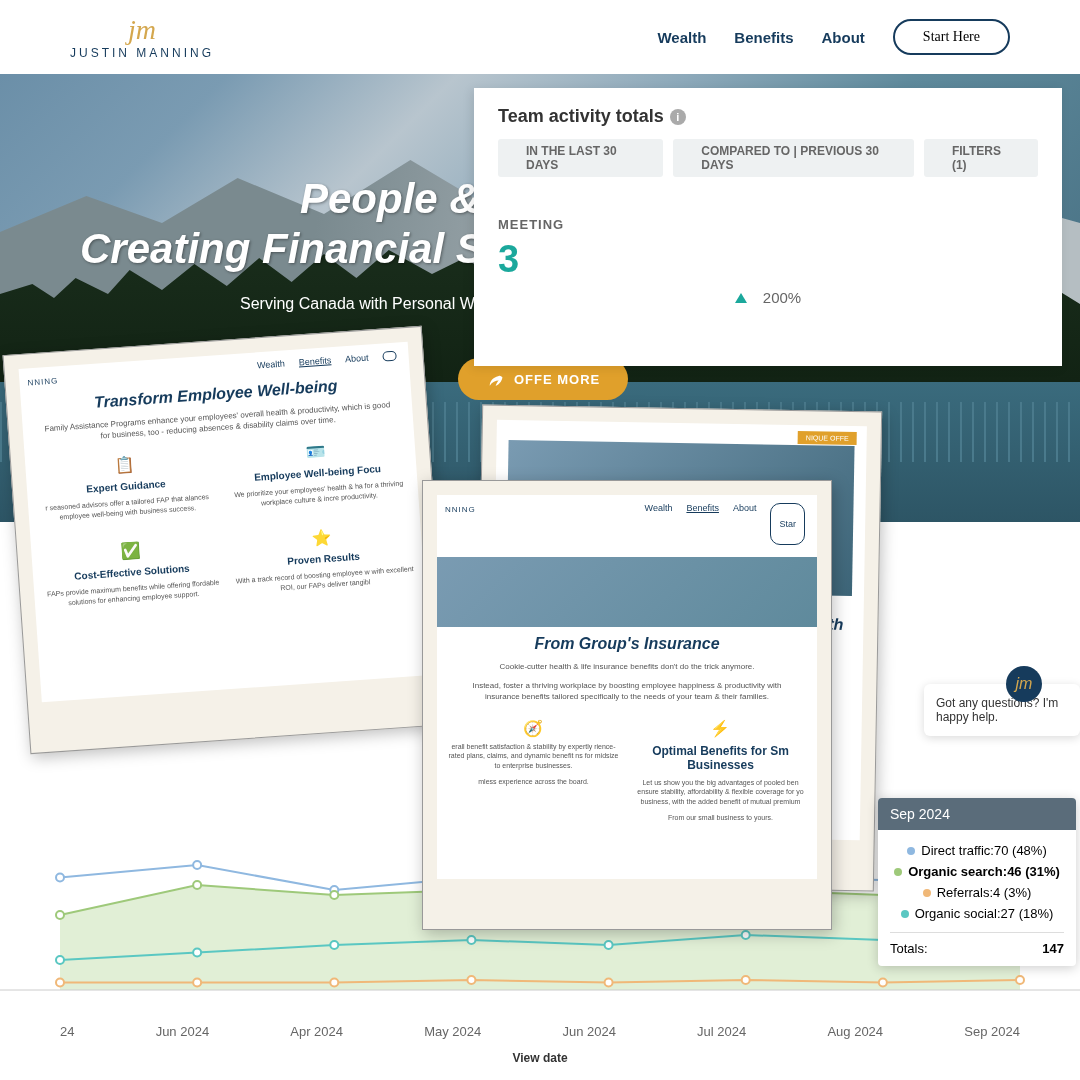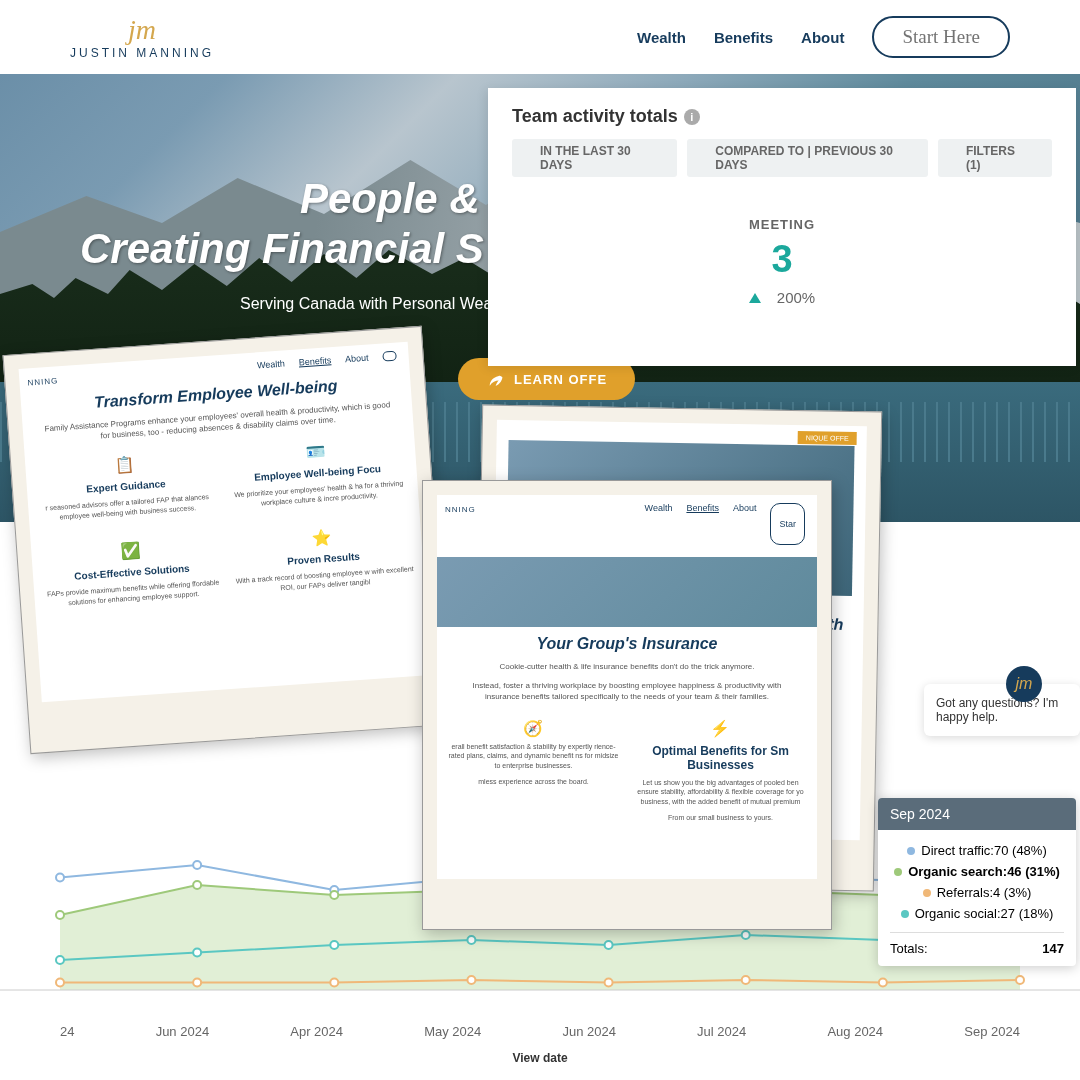--- a/index.html
+++ b/index.html
@@ -3,36 +3,36 @@
 <meta charset="utf-8">
 <style>
 *{margin:0;padding:0;box-sizing:border-box;font-family:Arial,Helvetica,sans-serif}
 body{width:1080px;height:1080px;overflow:hidden;position:relative;background:#fff}
 .header{height:74px;background:#fff;display:flex;align-items:center;padding:0 70px;justify-content:space-between}
 .logo{display:flex;align-items:center;gap:8px}
 .logo-script{font-family:cursive;font-size:28px;color:#d4a74e;font-style:italic}
 .logo-text{font-size:12px;letter-spacing:3px;color:#163b5c;font-weight:500}
 .nav{display:flex;align-items:center;gap:28px}
 .nav a{color:#163b5c;text-decoration:none;font-size:15px;font-weight:600}
-.start-btn{border:2px solid #163b5c;border-radius:24px;padding:8px 28px;font-size:19px;color:#737373;background:transparent;font-family:serif}
+.start-btn{border:2px solid #163b5c;border-radius:24px;padding:8px 28px;font-size:14px;color:#000000;background:transparent;font-family:serif}
 .hero{position:relative;height:448px;background:linear-gradient(135deg,#6b8fa8 0%,#7a9bb2 15%,#b8c5ce 30%,#8da9ba 45%,#5f8a9c 60%,#3d6578 100%);overflow:hidden}
 .mountains{position:absolute;top:50px;left:0;right:0;height:180px;background:linear-gradient(100deg,#7a8a8f 30%,#9aa5aa 50%,#b5beC2 70%);clip-path:polygon(0 100%,0 60%,8% 40%,15% 55%,22% 30%,30% 50%,38% 20%,45% 45%,52% 15%,60% 40%,68% 25%,78% 50%,88% 35%,100% 55%,100% 100%)}
 .trees{position:absolute;top:160px;left:0;right:0;height:200px;background:linear-gradient(180deg,#1a2e1c 0%,#0f1f11 100%);clip-path:polygon(0 100%,0 30%,3% 25%,5% 32%,7% 22%,10% 30%,12% 18%,15% 28%,18% 15%,21% 26%,24% 12%,27% 24%,30% 10%,33% 22%,36% 8%,40% 20%,43% 12%,46% 22%,50% 15%,54% 25%,58% 12%,62% 22%,66% 15%,70% 25%,74% 18%,78% 28%,82% 20%,86% 30%,90% 22%,94% 32%,97% 25%,100% 35%,100% 100%)}
 .bridge{position:absolute;bottom:0;left:0;right:0;height:140px;background:linear-gradient(180deg,#3a6b7d 0%,#2d5565 100%)}
 .bridge::before{content:'';position:absolute;top:20px;left:0;right:0;height:60px;background:repeating-linear-gradient(90deg,#4a7a8c 0,#4a7a8c 2px,transparent 2px,transparent 12px)}
 .hero-text{position:absolute;top:100px;left:80px;color:#fff;z-index:5}
 .hero-title{font-size:42px;font-weight:800;font-style:italic;line-height:1.2;text-shadow:1px 1px 3px rgba(0,0,0,0.4)}
 .hero-sub{font-size:16px;margin-top:20px}
 .learn-btn{position:absolute;top:358px;left:458px;background:#e0a02b;color:#fff;padding:12px 28px;border-radius:24px;font-size:13px;font-weight:700;display:flex;align-items:center;gap:10px;z-index:50;letter-spacing:1px}
-.panel{position:absolute;top:88px;right:4px;width:588px;background:#fff;padding:18px 24px;box-shadow:-2px 2px 10px rgba(0,0,0,0.1);z-index:60}
+.panel{position:absolute;top:88px;right:18px;width:588px;background:#fff;padding:18px 24px;box-shadow:-2px 2px 10px rgba(0,0,0,0.1);z-index:60}
 .panel-title{font-size:18px;font-weight:700;color:#333;display:flex;align-items:center;gap:6px}
 .info-icon{width:16px;height:16px;border-radius:50%;background:#aaa;color:#fff;font-size:11px;display:flex;align-items:center;justify-content:center}
 .pills{display:flex;gap:10px;margin-top:12px}
 .pill{background:#eef1f2;padding:5px 28px;font-size:12px;font-weight:700;color:#666;border-radius:3px}
-.metric{text-align:center;margin-top:40px;margin-bottom:42px}
+.metric{text-align:left;margin-top:40px;margin-bottom:42px}
 .metric-label{font-size:13px;font-weight:700;color:#666;letter-spacing:1px}
 .metric-value{font-size:38px;font-weight:700;color:#1ba89c;margin-top:6px}
 .metric-change{font-size:15px;color:#666;margin-top:8px;display:flex;align-items:center;justify-content:center;gap:16px}
 .arrow-up{width:0;height:0;border-left:6px solid transparent;border-right:6px solid transparent;border-bottom:10px solid #1ba89c}
 .polaroid{position:absolute;background:#f5f1e8;padding:14px 14px 50px;box-shadow:2px 4px 15px rgba(0,0,0,0.25);border:1px solid #999}
 .polaroid-inner{background:#fff;width:100%;height:100%;overflow:hidden;position:relative}
 .p1{top:340px;left:16px;width:420px;height:400px;transform:rotate(-4deg);z-index:40}
 .p2{top:408px;left:478px;width:400px;height:480px;transform:rotate(1deg);z-index:45}
 .p3{top:480px;left:422px;width:410px;height:450px;transform:rotate(0deg);z-index:48}
 .mini-nav{display:flex;justify-content:flex-end;gap:14px;padding:8px 12px;font-size:9px;color:#163b5c}
@@ -87,21 +87,21 @@
     <div class="hero-title" style="padding-left:220px">People &amp; </div>
     <div class="hero-title">Creating Financial S</div>
     <div class="hero-sub" style="padding-left:160px">Serving Canada with Personal Wea</div>
   </div>
 </div>
 
 <div class="learn-btn">
   <svg class="leaf" viewBox="0 0 24 24" fill="#fff">
       <path d="M17 8C8 10 5 16 5 21c3-5 8-7 12-7-3 3-4 7-4 7s7-2 9-11c0 0-3-3-5-2z"></path>
     </svg>
-  <span>LEARN OFFE</span>
+  <span>OFFE MORE</span>
 </div>
 
 <div class="panel">
   <div class="panel-title">
     <span>Team activity totals</span>
     <span class="info-icon">i</span>
   </div>
   <div class="pills">
     <span class="pill">IN THE LAST 30 DAYS</span>
     <span class="pill">COMPARED TO | PREVIOUS 30 DAYS</span>
@@ -166,21 +166,21 @@
 <div class="polaroid p3">
   <div class="polaroid-inner">
     <div class="mini-logo">NNING</div>
     <div class="mini-nav">
       <span>Wealth</span>
       <span class="u">Benefits</span>
       <span>About</span>
       <span style="border:1px solid #163b5c;border-radius:10px;padding:15px 8px">Star</span>
     </div>
     <div class="mini-hero"></div>
-    <div class="mini-title"><i>Your Group's</i><span> Insurance</span></div>
+    <div class="mini-title"><i>From Group's</i><span> Insurance</span></div>
     <div class="mini-desc">Cookie-cutter health &amp; life insurance benefits don't do the trick anymore.</div>
     <div class="mini-desc">Instead, foster a thriving workplace by boosting employee happiness &amp; productivity with insurance benefits tailored specifically to the needs of your team &amp; their families.</div>
     <div class="mini-cols">
       <div class="mini-col">
         <div class="mini-icon">🧭</div>
         <div class="mini-col-text">erall benefit satisfaction &amp; stability by expertly rience-rated plans, claims, and dynamic benefit ns for midsize to enterprise businesses.</div>
         <div class="mini-col-text" style="margin-top:6px">mless experience across the board.</div>
       </div>
       <div class="mini-col">
         <div class="mini-icon">⚡</div>

